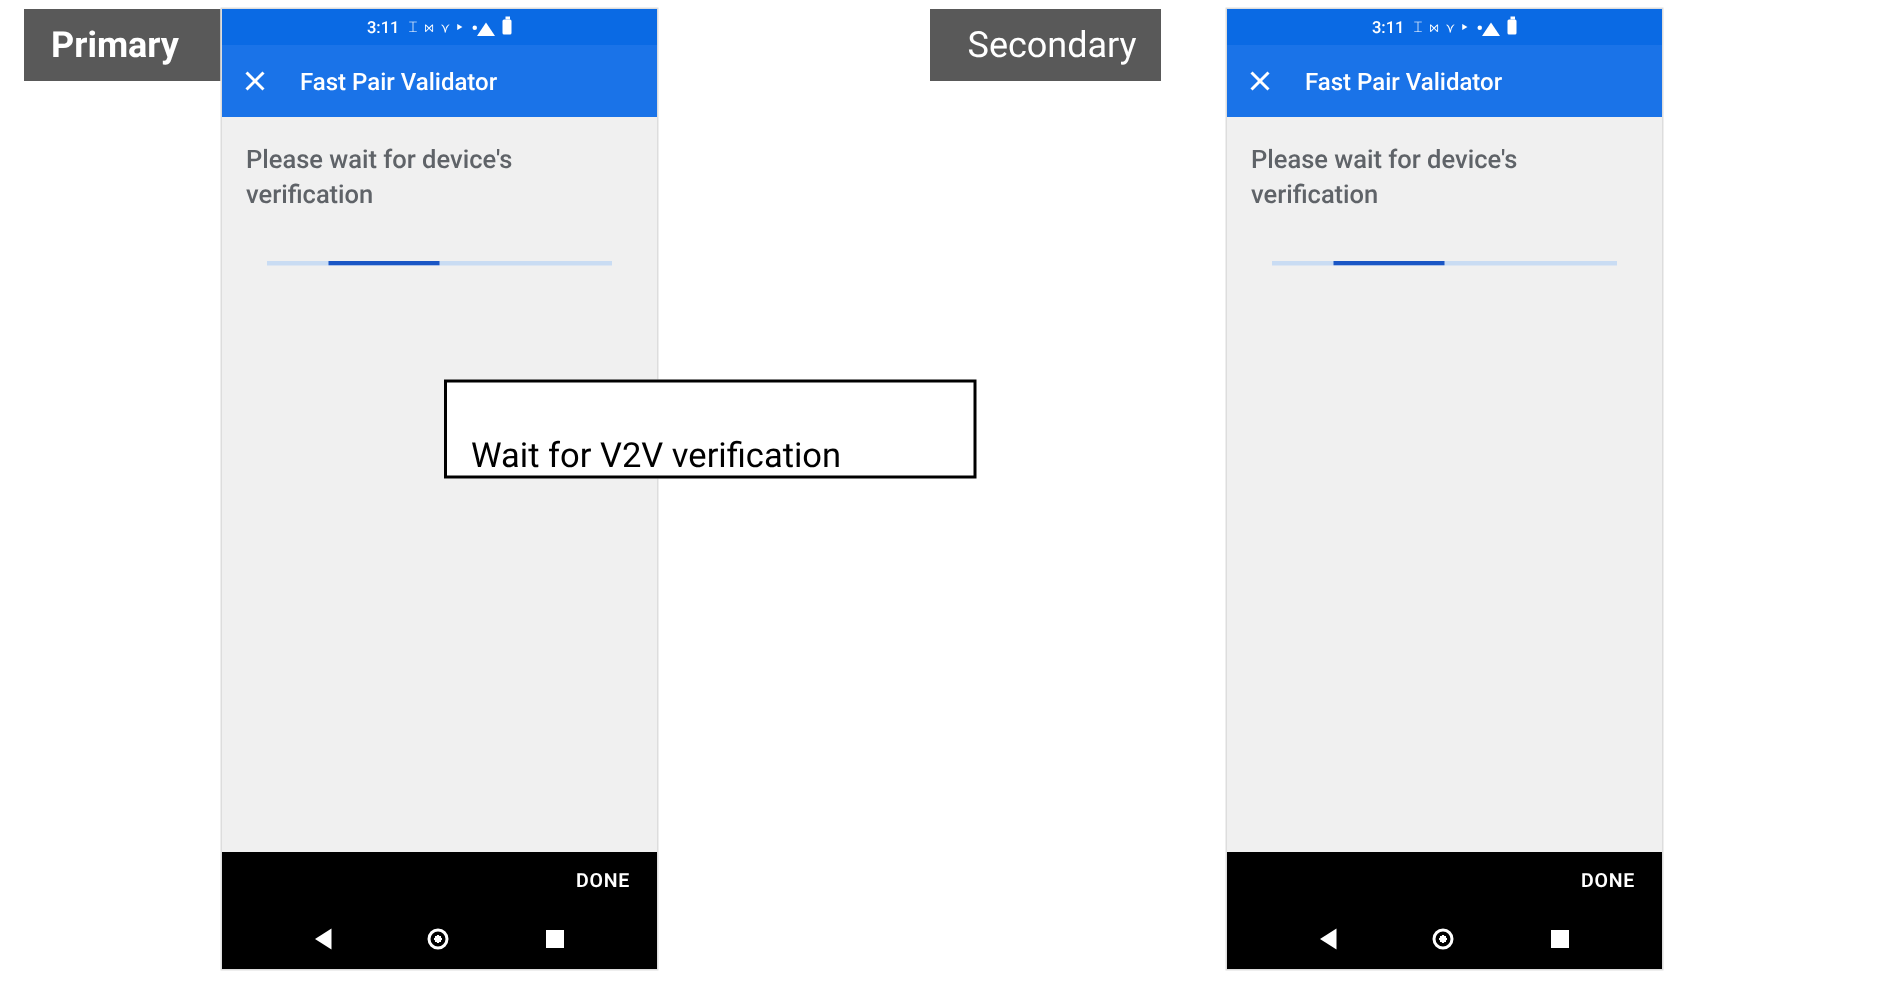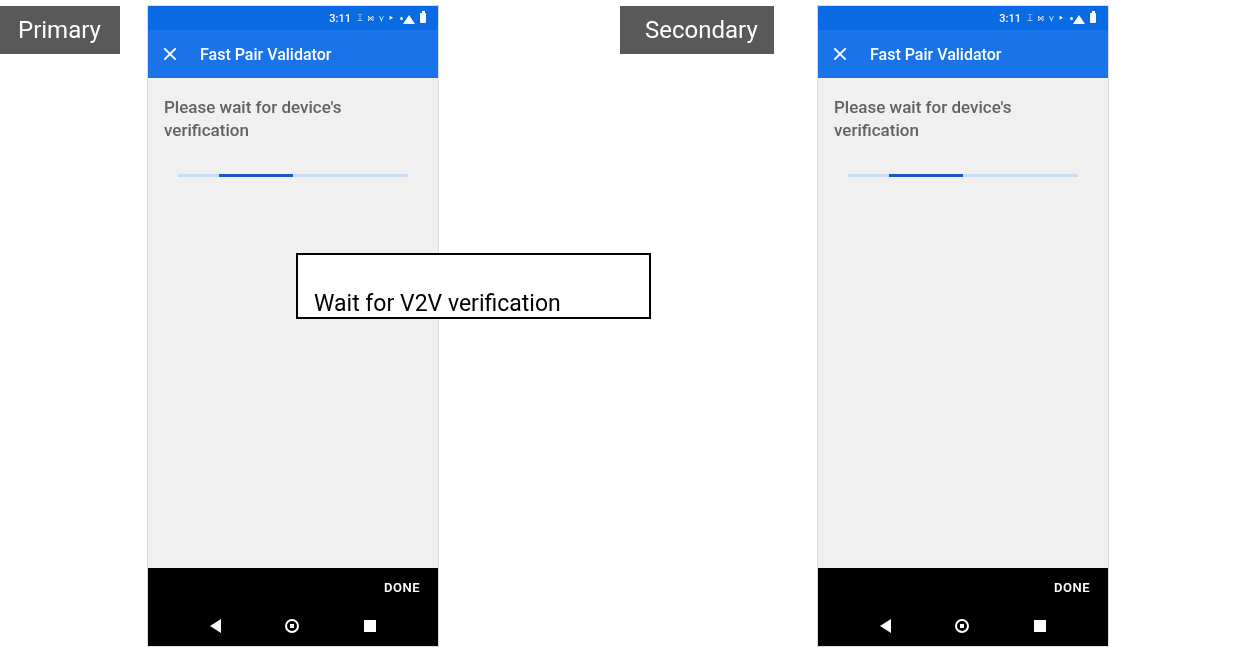--- a/index.html
+++ b/index.html
@@ -13,21 +13,21 @@
 
     .label-box {
       position: absolute;
       background: #595959;
       color: #fff;
       padding: 10px 18px;
       font-size: 24px;
       display: flex;
       align-items: center;
     }
-    .label-primary { left: 0; top: 6px; width: 120px; height: 48px; }
+    .label-primary { left: 16px; top: 6px; width: 131px; height: 48px; font-weight: bold; }
     .label-secondary { left: 620px; top: 6px; width: 154px; height: 48px; padding-left: 25px; }
 
     .phone {
       position: absolute;
       top: 6px;
       width: 290px;
       height: 640px;
       background: #f0f0f0;
       display: flex;
       flex-direction: column;
@@ -35,21 +35,21 @@
     }
     .phone-primary { left: 148px; }
     .phone-secondary { left: 818px; }
 
     .status-bar {
       height: 24px;
       background: #0a6ae4;
       color: #fff;
       display: flex;
       align-items: center;
-      justify-content: flex-end;
+      justify-content: center;
       padding: 0 12px;
       font-size: 11px;
       font-weight: 500;
     }
     .status-left { display: flex; align-items: center; gap: 6px; }
     .status-right { display: flex; align-items: center; gap: 5px; }
     .status-icons { display: flex; gap: 5px; align-items: center; font-size: 10px; letter-spacing: 1px;}
     .status-dot { width:3px; height:3px; border-radius:50%; background:#fff; }
 
     .app-bar {

